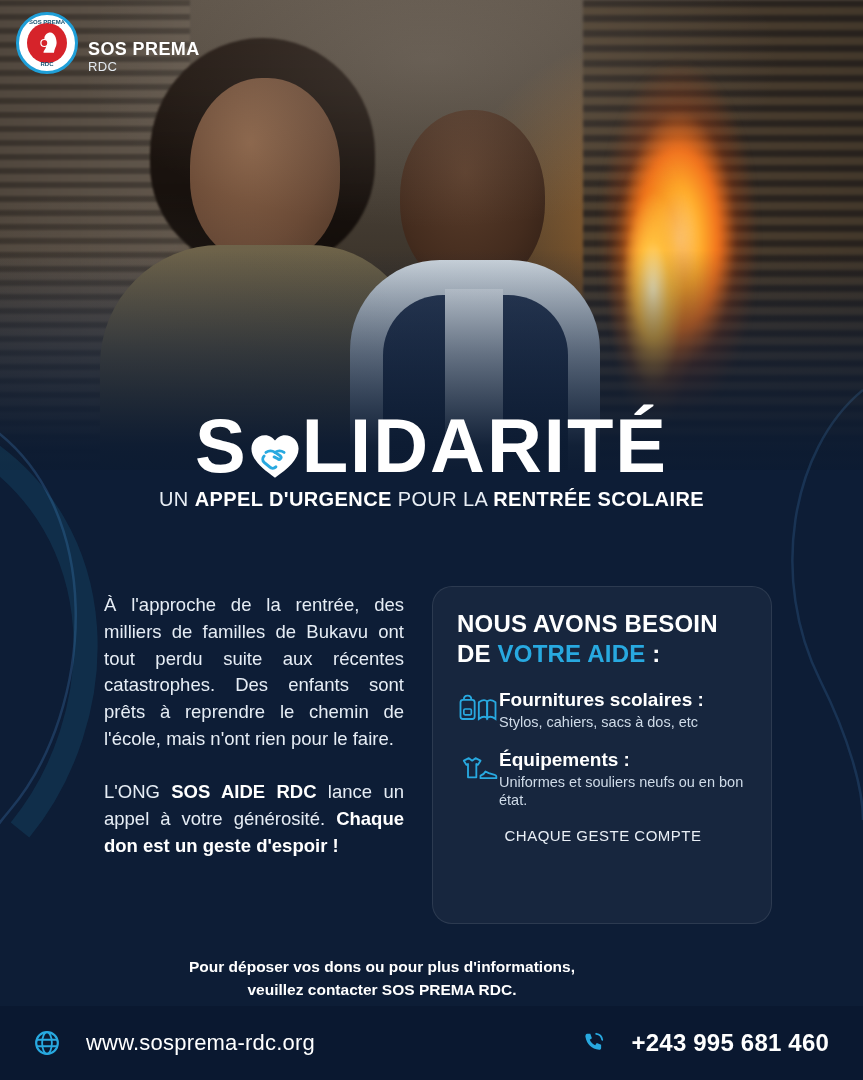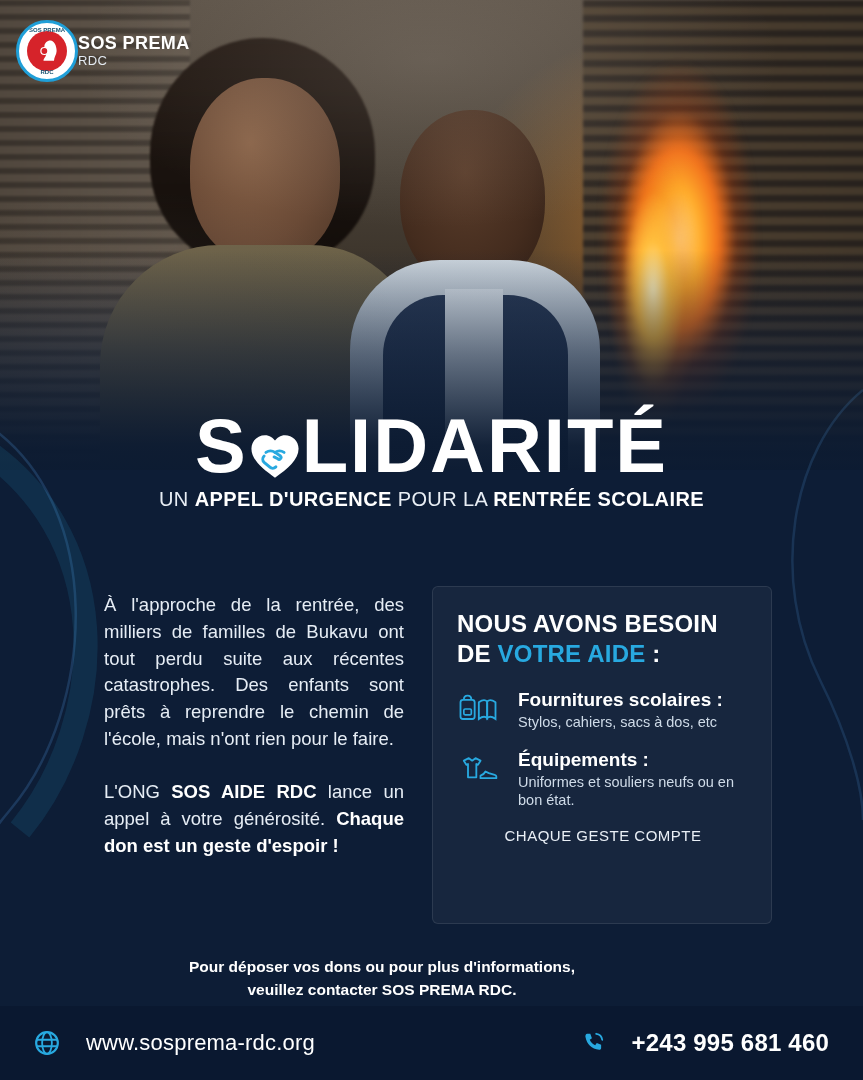--- a/index.html
+++ b/index.html
@@ -113,22 +113,22 @@
   }
 
   
   .photo-fade {
     position: absolute; left: 0; top: 250px; width: 863px; height: 230px;
     background: linear-gradient(180deg, rgba(13,29,54,0) 0%, rgba(13,29,54,0.55) 45%, rgba(12,27,50,0.96) 85%, #0c1b32 100%);
   }
 
   
   .logo-wrap {
-    position: absolute; left: 16px; top: 20px;
-    display: flex; align-items: center; 
+    position: absolute; left: 16px; top: 12px;
+    display: flex; align-items: flex-end; gap: 10px;
     z-index: 20;
   }
   .logo-badge {
     width: 62px; height: 62px; border-radius: 50%;
     background: #ffffff;
     border: 3px solid #1f9fd8;
     display: flex; align-items: center; justify-content: center;
     position: relative;
     overflow: hidden;
   }
@@ -200,31 +200,31 @@
     line-height: 1.45;
     text-align: justify;
   }
   .col-left p + p { margin-top: 26px; }
   .col-left b { color: #ffffff; font-weight: bold; }
 
   .card {
     position: absolute; left: 432px; top: 0; width: 340px; height: 338px;
     background: rgba(255,255,255,0.045);
     border: 1px solid rgba(255,255,255,0.09);
-    border-radius: 6px;
+    border-radius: 20px;
     padding: 22px 22px 16px 24px;
   }
   .card-title {
     font-size: 24px; font-weight: bold; color: #ffffff; line-height: 1.25;
     letter-spacing: .2px;
   }
   .card-title .accent { color: #28a9e0; }
   .needs { margin-top: 20px; }
   .need {
-    display: flex; align-items: flex-start; gap: 19px;
+    display: flex; align-items: flex-start; gap: 0;
     margin-bottom: 17px;
   }
   .need-ico {
     width: 42px; height: 40px; flex: 0 0 42px;
     display: flex; align-items: center; justify-content: center;
   }
   .need-ico svg { width: 40px; height: 36px; }
   .need-name {
     font-size: 19px; font-weight: bold; color: #ffffff; line-height: 1.15;
   }

